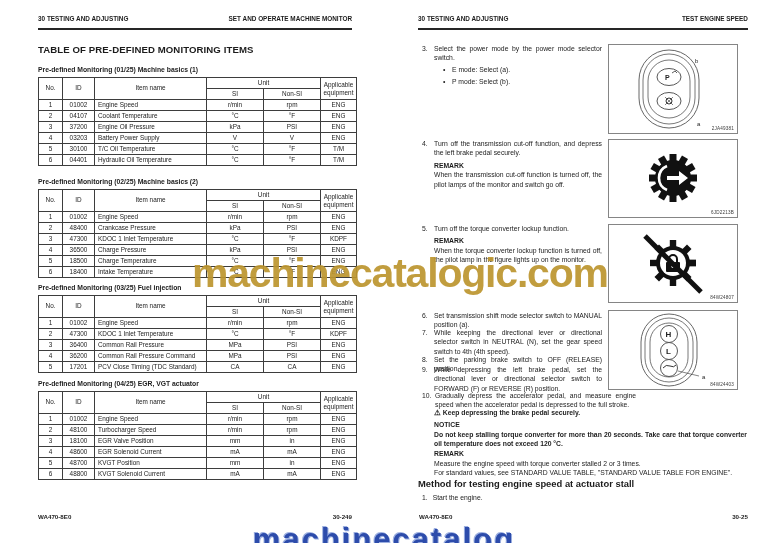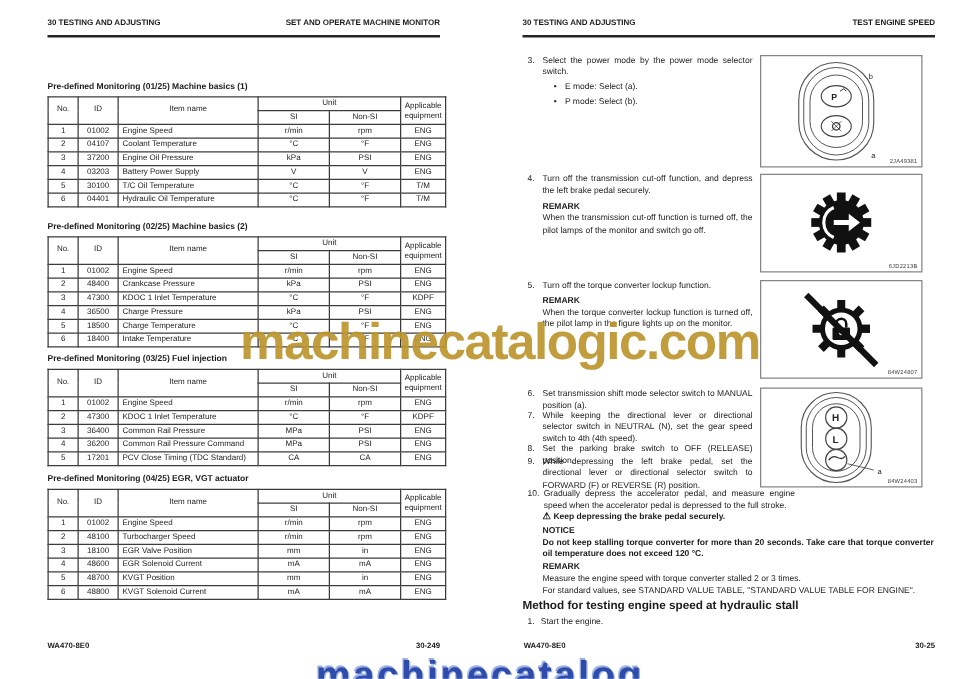--- a/index.html
+++ b/index.html
@@ -46,20 +46,21 @@
   .wm-bottom{position:absolute;left:50%;transform:translateX(-50%);top:522px;font-size:31px;font-weight:800;letter-spacing:2px;color:#2d4cab;text-shadow:1px 1px 0 #9db0e0,-1px -1px 0 #9db0e0;white-space:nowrap;pointer-events:none;z-index:50}
 </style>
 </head>
 <body>
 
 <div class="page" id="left-page">
   <div class="hdr" style="left:38px">30 TESTING AND ADJUSTING</div>
   <div class="hdr" style="left:150px;width:202px;text-align:right">SET AND OPERATE MACHINE MONITOR</div>
   <div class="rule" style="left:38px;width:314px"></div>
 
+  <div class="lp-title">TABLE OF PRE-DEFINED MONITORING ITEMS</div>
 
   <div class="caption" style="top:66px">Pre-defined Monitoring (01/25) Machine basics (1)</div>
   <table class="mon-table" style="top:77px">
     <colgroup>
         <col style="width:24px">
         <col style="width:32px">
         <col style="width:112px">
         <col style="width:57px">
         <col style="width:57px">
         <col style="width:36px">
@@ -400,21 +401,21 @@
 
   <div class="warn">
     <span class="tri">⚠</span><span>Keep depressing the brake pedal securely.</span>
   </div>
   <div class="notice-label">NOTICE</div>
   <div class="notice-text">Do not keep stalling torque converter for more than 20 seconds. Take care that torque converter oil temperature does not exceed 120 °C.</div>
   <div class="remark2-label">REMARK</div>
   <div class="remark2-l1">Measure the engine speed with torque converter stalled 2 or 3 times.</div>
   <div class="remark2-l2">For standard values, see STANDARD VALUE TABLE, "STANDARD VALUE TABLE FOR ENGINE".</div>
 
-  <div class="method-h">Method for testing engine speed at hydraulic stall</div>
+  <div class="method-h">Method for testing engine speed at actuator stall</div>
   <div class="mstep">
     <span class="num">1.</span><span>Start the engine.</span>
   </div>
 
   <div class="figbox" style="top:44px;height:90px">
     <svg width="128" height="88" viewBox="0 0 128 88">
       <rect x="30" y="5" width="60" height="78" rx="30" fill="none" stroke="#555" stroke-width="0.9"></rect>
       <rect x="34" y="9" width="52" height="70" rx="26" fill="none" stroke="#555" stroke-width="0.8"></rect>
       <rect x="39" y="15" width="42" height="58" rx="21" fill="none" stroke="#555" stroke-width="0.8"></rect>
       <ellipse cx="60" cy="32" rx="12" ry="8.5" fill="#fff" stroke="#444" stroke-width="0.9"></ellipse>

